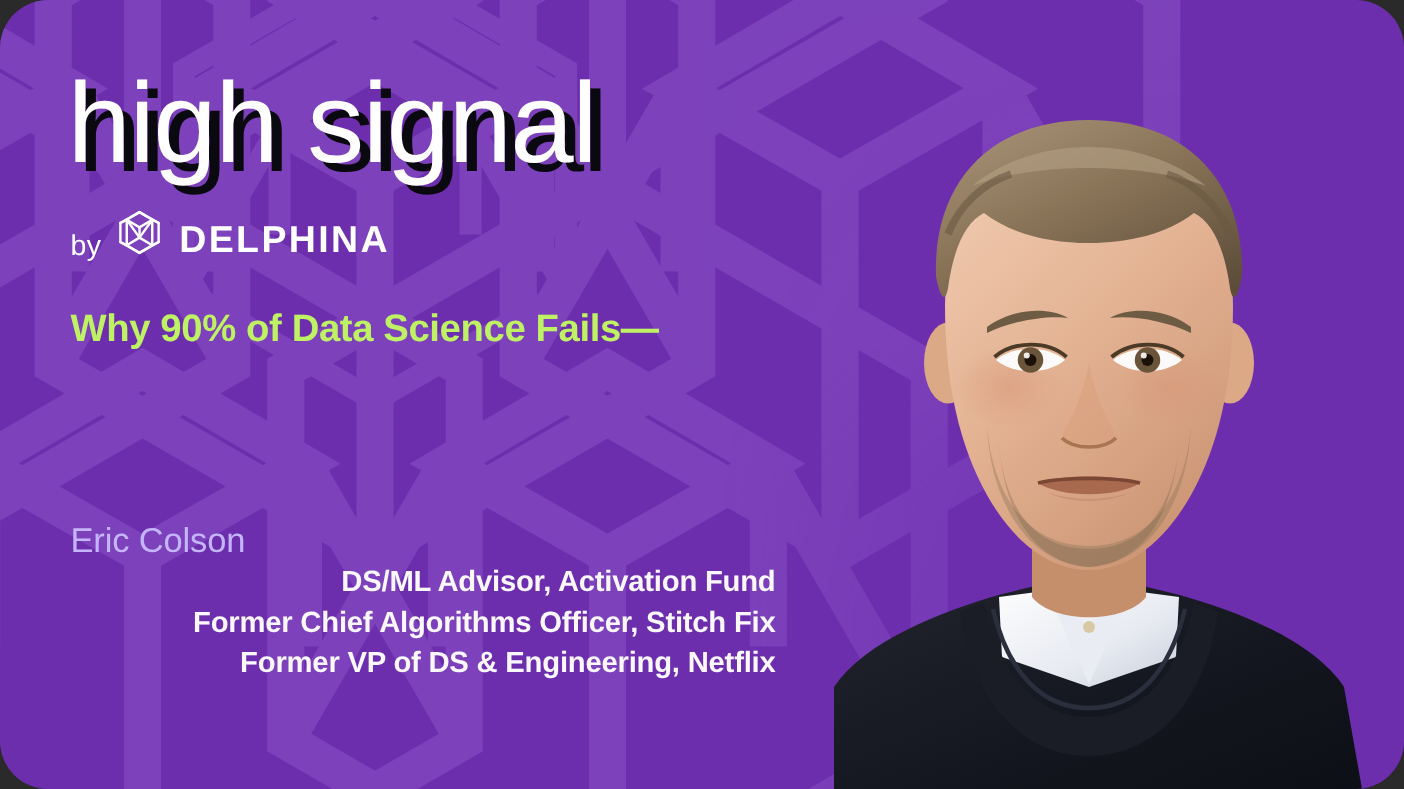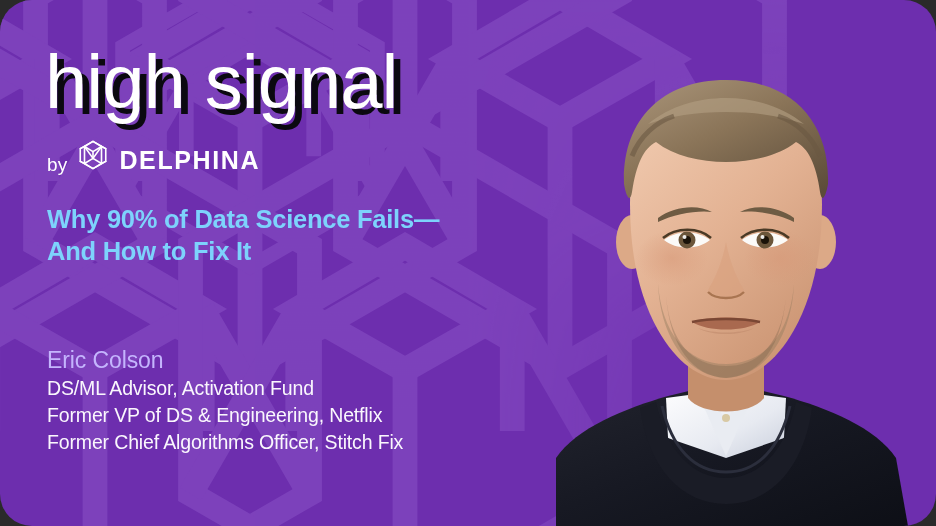--- a/index.html
+++ b/index.html
@@ -73,21 +73,21 @@
     position: relative;
     top: 1px;
   }
 
   
   .ep-title {
     position: absolute;
     left: 2px;
     top: 203px;
     width: 470px;
-    color: #7dd3fc;
+    color: #bef264;
     font-size: 25.5px;
     font-weight: 700;
     line-height: 32px;
     letter-spacing: -0.25px;
   }
   .ep-title .ln { display: block; white-space: nowrap; }
 
   
   .speaker {
     position: absolute;
@@ -99,24 +99,25 @@
     color: #c4b5fd;
     font-size: 23px;
     font-weight: 400;
     line-height: 30px;
     letter-spacing: -0.1px;
     white-space: nowrap;
   }
   .speaker-role {
     color: #FAF7FD;
     font-size: 19.5px;
-    font-weight: 400;
+    font-weight: 700;
     line-height: 27px;
     letter-spacing: -0.15px;
     white-space: nowrap;
+    text-align: right;
   }
 
   
   .portrait {
     position: absolute;
     right: 0;
     bottom: 0;
     width: 420px;
     height: 480px;
     pointer-events: none;
@@ -331,24 +332,23 @@
             <line x1="10" y1="10" x2="20" y2="24"></line>
             <line x1="30" y1="10" x2="20" y2="24"></line>
           </g>
         </svg>
       </span>
       <span class="delphina-word">DELPHINA</span>
     </div>
 
     <div class="ep-title">
       <span class="ln">Why 90% of Data Science Fails—</span>
-      <span class="ln">And How to Fix It</span>
     </div>
 
     <div class="speaker">
       <div class="speaker-name">Eric Colson</div>
       <div class="speaker-role">DS/ML Advisor, Activation Fund</div>
+      <div class="speaker-role">Former Chief Algorithms Officer, Stitch Fix</div>
       <div class="speaker-role">Former VP of DS &amp; Engineering, Netflix</div>
-      <div class="speaker-role">Former Chief Algorithms Officer, Stitch Fix</div>
     </div>
 
   </div>
 </div>
 
 </body></html>

